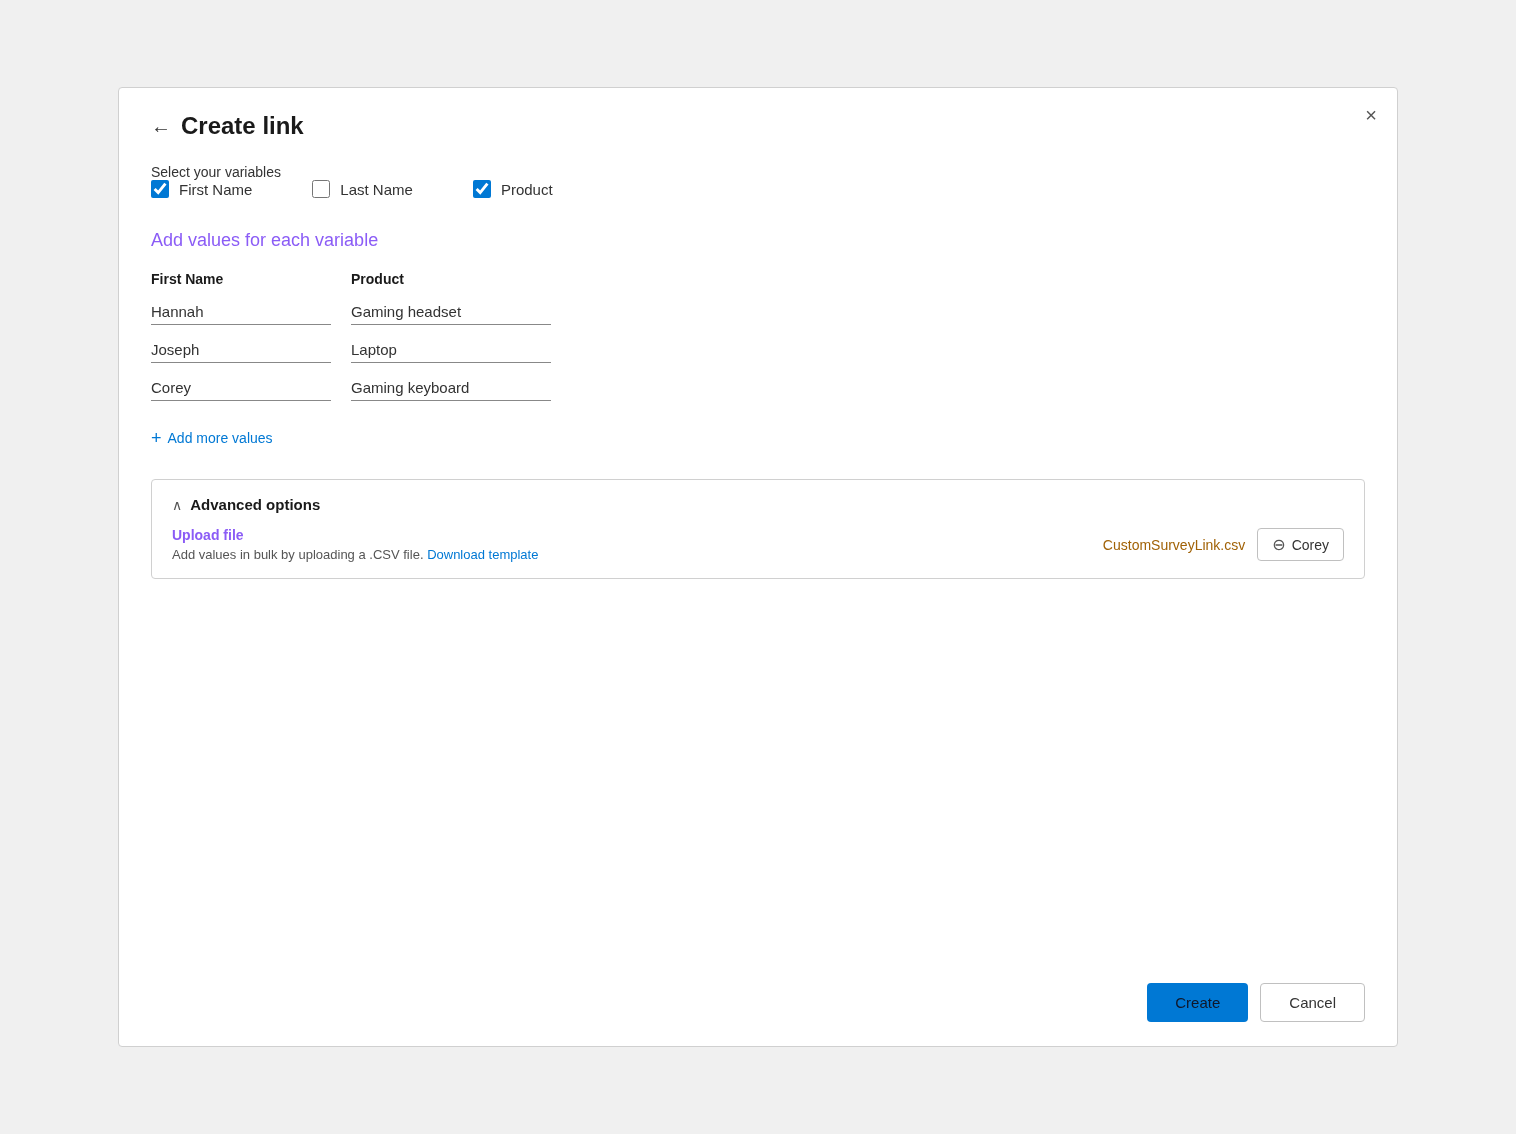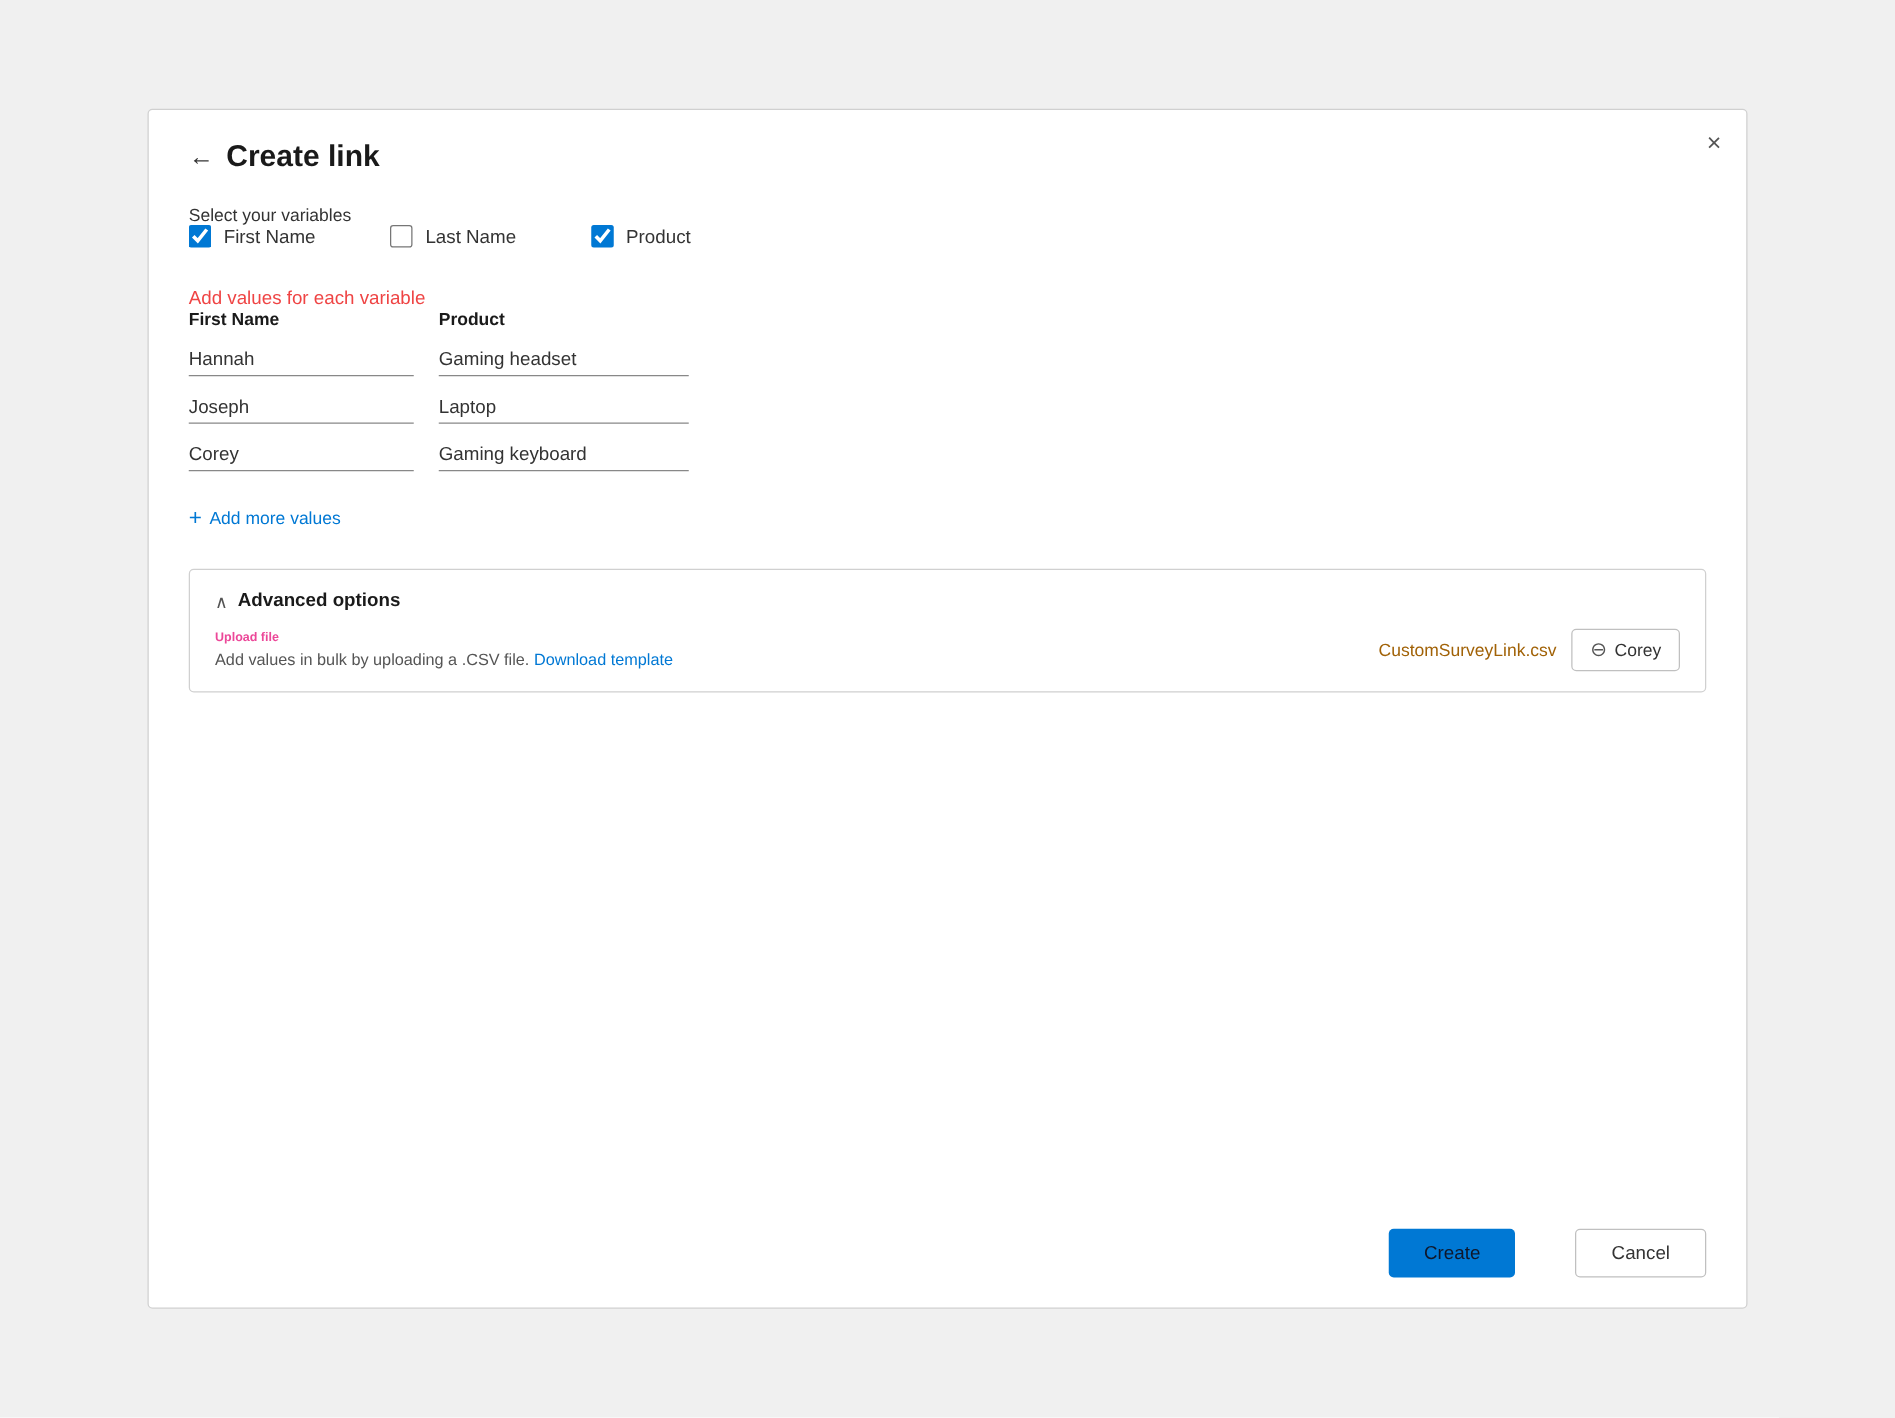--- a/index.html
+++ b/index.html
@@ -74,23 +74,24 @@
       width: 18px;
       height: 18px;
       accent-color: #0078d4;
       cursor: pointer;
     }
     .checkbox-label {
       font-size: 15px;
       color: #333;
     }
     .values-section-label {
-      font-size: 15px;
-      color: #ef4444;
+      font-size: 18px;
+      color: #8b5cf6;
       font-weight: 400;
+      margin-bottom: 20px;
     }
     .values-table {
       display: flex;
       flex-direction: column;
       width: 420px;
       margin-bottom: 8px;
     }
     .values-header-row {
       display: flex;
       gap: 0;
@@ -166,23 +167,23 @@
       font-size: 15px;
       font-weight: 600;
       color: #1a1a1a;
     }
     .upload-row {
       display: flex;
       align-items: center;
       justify-content: space-between;
     }
     .upload-info .upload-label {
-      font-size: 10px;
+      font-size: 14px;
       font-weight: 600;
-      color: #ec4899;
+      color: #8b5cf6;
       margin-bottom: 4px;
     }
     .upload-info .upload-desc {
       font-size: 13px;
       color: #555;
     }
     .upload-link {
       color: #0078d4;
       text-decoration: none;
       cursor: pointer;
@@ -230,21 +231,20 @@
       cursor: pointer;
     }
     .btn-cancel {
       background: #fff;
       color: #333;
       border: 1px solid #c0c0c0;
       border-radius: 4px;
       padding: 10px 28px;
       font-size: 15px;
       cursor: pointer;
-      margin-left: 36px;
     }
   </style>
 </head>
 <body>
 
 <div class="dialog">
 
   <button class="close-btn">×</button>
 
   <div class="dialog-header">

